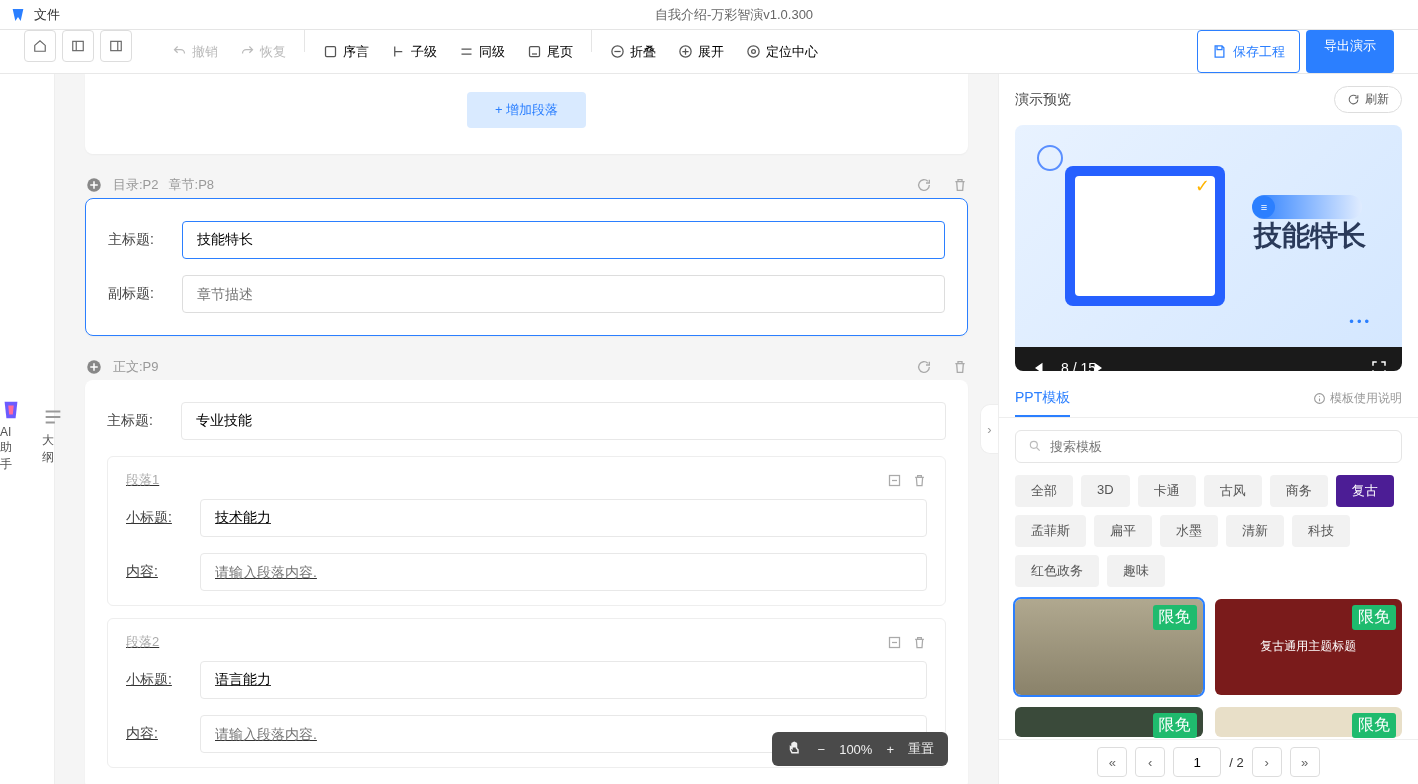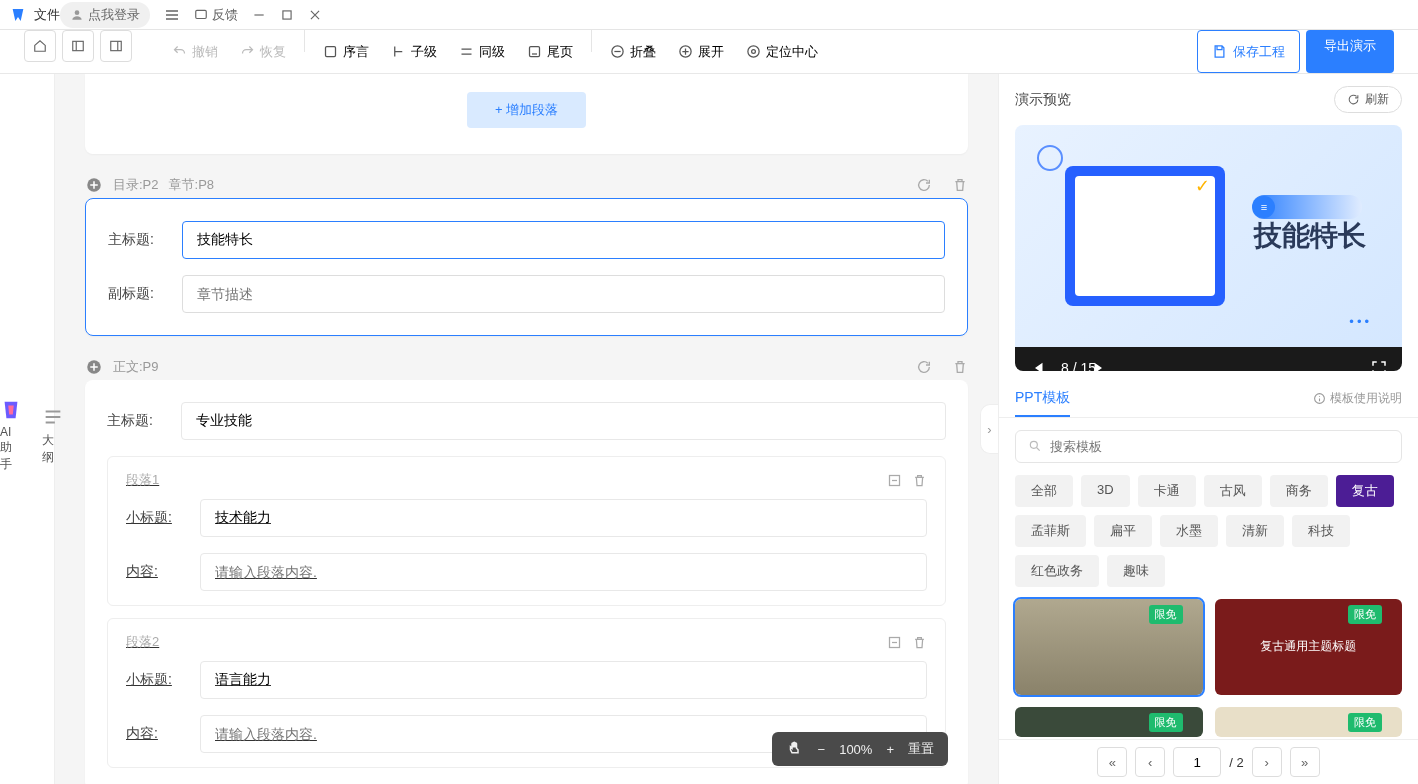--- a/index.html
+++ b/index.html
@@ -81,21 +81,21 @@
 
 .search-box { margin: 12px 16px; border: 1px solid #e5e5e5; border-radius: 6px; padding: 8px 12px; display: flex; align-items: center; gap: 8px; color: #bbb; }
 .search-box input { border: none; outline: none; flex: 1; font-size: 13px; }
 
 .tags { padding: 0 16px; display: flex; flex-wrap: wrap; gap: 8px; }
 .tag { background: #f2f2f2; color: #555; padding: 7px 16px; border-radius: 4px; font-size: 13px; cursor: pointer; }
 .tag.active { background: #4c1d95; color: #fff; }
 
 .tpl-grid { padding: 12px 16px; display: grid; grid-template-columns: 1fr 1fr; gap: 12px; overflow: auto; }
 .tpl { height: 96px; border-radius: 6px; position: relative; background: #ccc; display: flex; align-items: center; justify-content: center; color: #fff; font-size: 12px; }
-.tpl .badge { position: absolute; right: 20px; top: 6px; background: #1fbb6e; color: #fff; font-size: 11px; padding: 2px 6px; border-radius: 3px; margin-left: 36px; }
+.tpl .badge { position: absolute; right: 6px; top: 6px; background: #1fbb6e; color: #fff; font-size: 16px; padding: 2px 6px; border-radius: 3px; margin-left: 36px; }
 .tpl.selected { outline: 2px solid #2b7fff; }
 .tpl.t1 { background: linear-gradient(#b0a88f,#8a826a); }
 .tpl.t2 { background: #7a1b1b; }
 .tpl.t3 { background: #3a4a3a; }
 .tpl.t4 { background: #e8dfc8; color:#555; }
 
 .pager { height: 48px; border-top: 1px solid #eee; display: flex; align-items: center; justify-content: center; gap: 8px; font-size: 13px; }
 .pg-btn { width: 30px; height: 30px; border: 1px solid #ddd; border-radius: 4px; display: flex; align-items: center; justify-content: center; cursor: pointer; color: #666; }
 .pg-num { width: 48px; height: 30px; border: 1px solid #ddd; border-radius: 4px; text-align: center; }
 
@@ -110,47 +110,21 @@
 </head>
 <body>
 
 <div class="titlebar">
   <div class="left">
     <svg class="logo" viewBox="0 0 24 24">
         <path fill="#2b7fff" d="M4 3h16l-4 18-4-6-4 6z"></path>
       </svg>
     <span>文件</span>
   </div>
-  <div class="right">
-    <div class="user-pill">
-      <svg width="14" height="14" viewBox="0 0 24 24">
-          <circle cx="12" cy="8" r="4" fill="#999"></circle>
-          <path fill="#999" d="M4 20c0-4 4-6 8-6s8 2 8 6z"></path>
-        </svg>
-      <span>点我登录</span>
-    </div>
-    <svg width="16" height="16" viewBox="0 0 24 24">
-        <path stroke="#666" stroke-width="2" d="M3 6h18M3 12h18M3 18h18"></path>
-      </svg>
-    <div>
-      <svg width="14" height="14" viewBox="0 0 24 24">
-          <rect x="3" y="4" width="18" height="14" rx="2" fill="none" stroke="#666" stroke-width="2"></rect>
-        </svg>
-      <span>反馈</span>
-    </div>
-    <svg width="14" height="14" viewBox="0 0 24 24">
-        <path stroke="#666" stroke-width="2" d="M4 12h16"></path>
-      </svg>
-    <svg width="14" height="14" viewBox="0 0 24 24">
-        <rect x="5" y="5" width="14" height="14" fill="none" stroke="#666" stroke-width="2"></rect>
-      </svg>
-    <svg width="14" height="14" viewBox="0 0 24 24">
-        <path stroke="#666" stroke-width="2" d="M5 5l14 14M19 5L5 19"></path>
-      </svg>
-  </div>
+  <div class="center">自我介绍-万彩智演v1.0.300</div>
 </div>
 
 <div class="toolbar">
   <div class="tool-btn iconbox">
     <svg width="16" height="16" viewBox="0 0 24 24">
         <path fill="none" stroke="#666" stroke-width="2" d="M3 11l9-8 9 8v10H3z"></path>
       </svg>
   </div>
   <div class="tool-btn iconbox">
     <svg width="16" height="16" viewBox="0 0 24 24">

